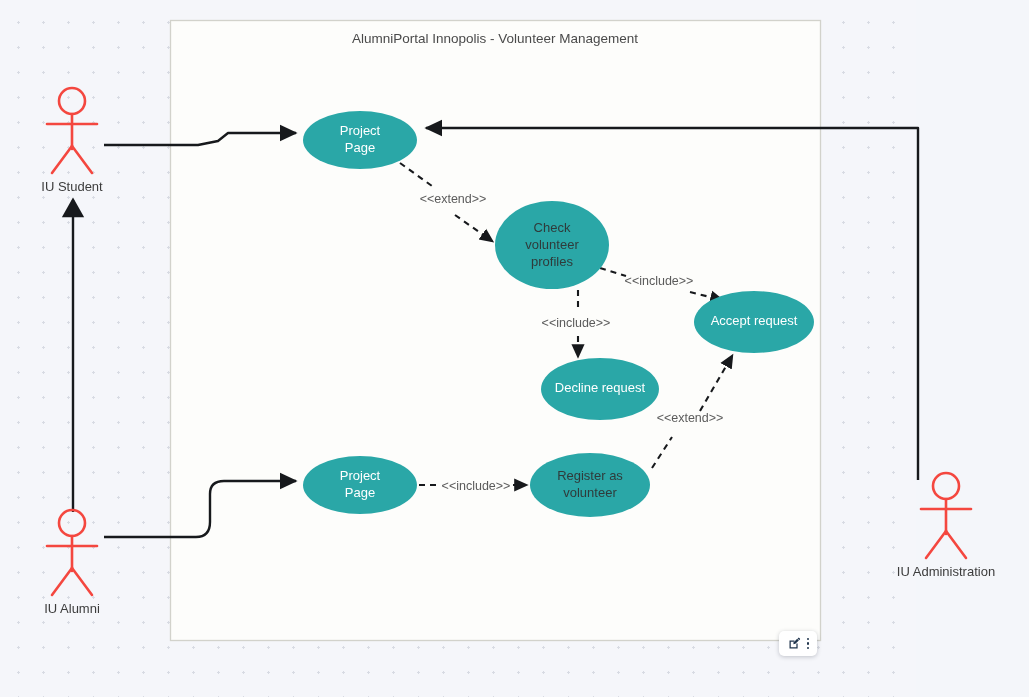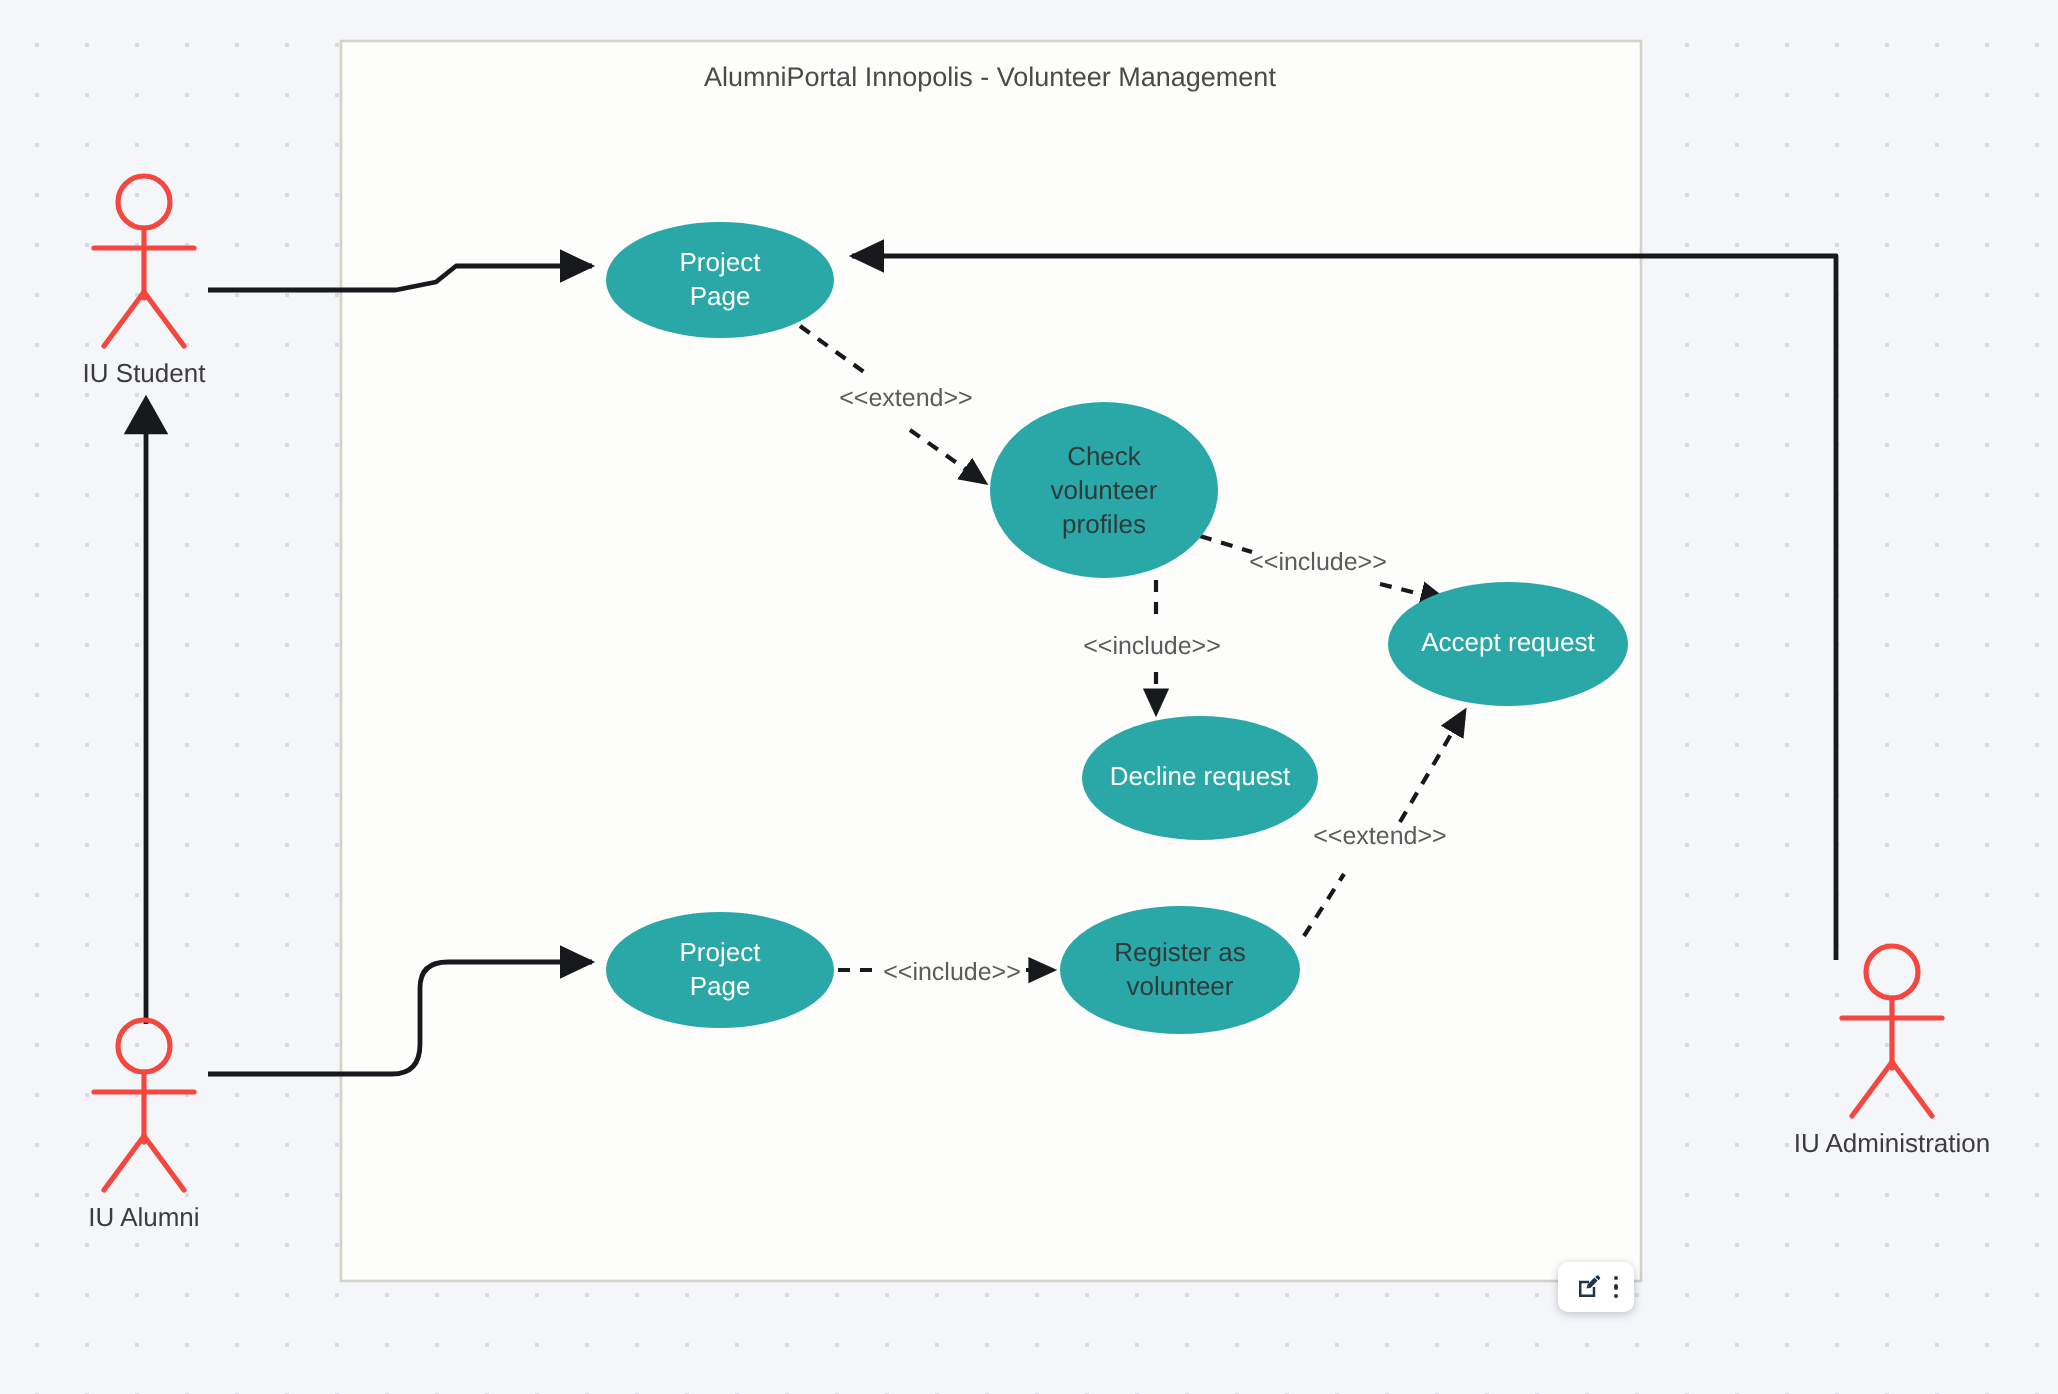--- a/index.html
+++ b/index.html
@@ -10,21 +10,21 @@
   body {
     width: 1029px;
     height: 697px;
     position: relative;
     overflow: hidden;
     font-family: "Liberation Sans", sans-serif;
   }
   #canvas-root {
     position: absolute;
     inset: 0;
-    width: 1029px;
+    width: 916px;
     height: 697px;
     background-color: #f5f6fa;
     background-image: radial-gradient(circle, #d8dbe3 1.1px, transparent 1.2px);
     background-size: 25px 25px;
     background-position: 6px 10px;
   }
   svg.diagram {
     position: absolute;
     left: 0;
     top: 0;

